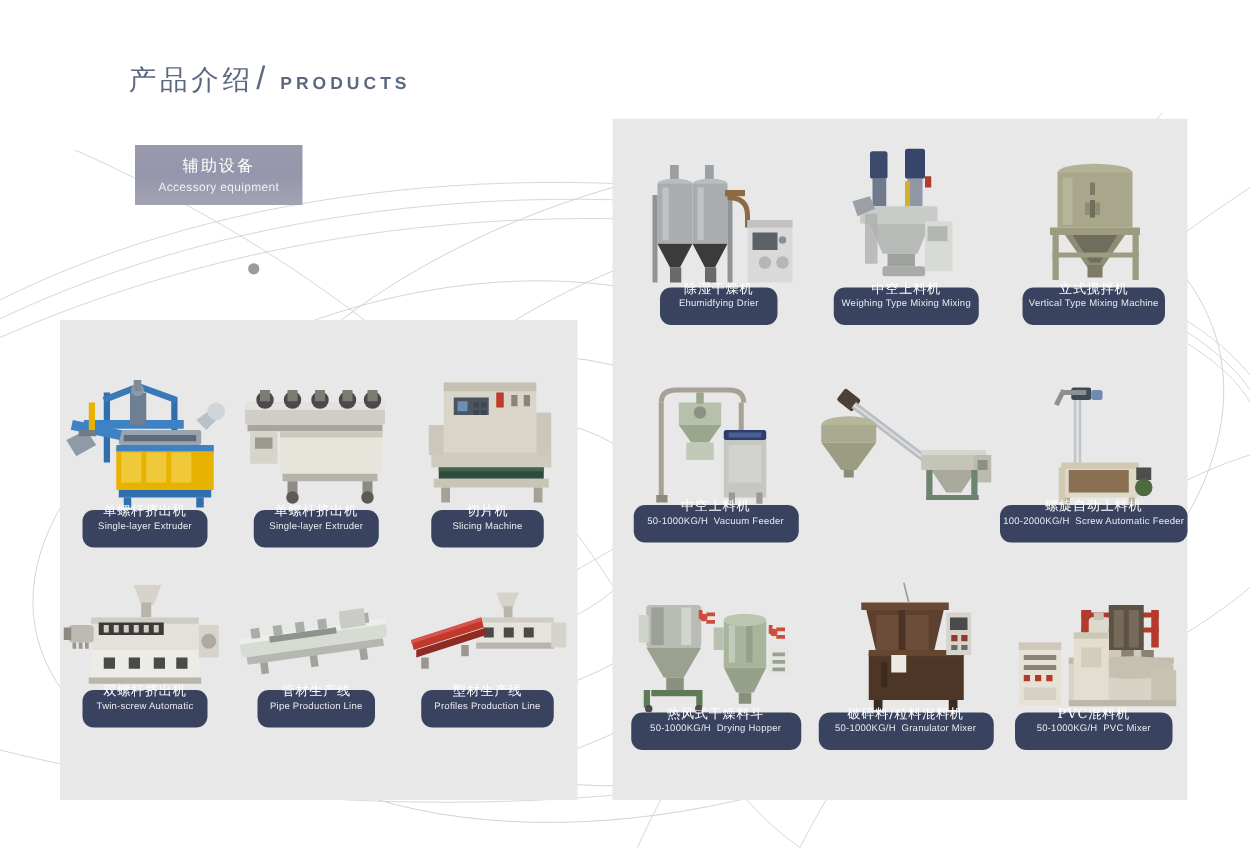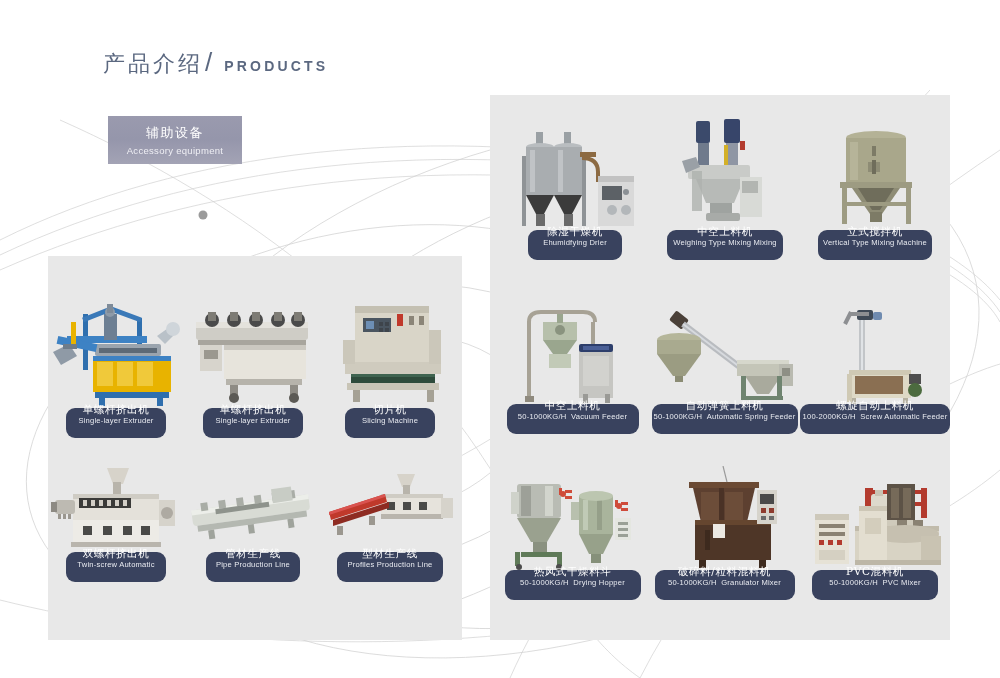--- a/index.html
+++ b/index.html
@@ -440,24 +440,20 @@
         <rect x="84" y="62" width="52" height="14" fill="#c4c5b8"></rect>
         <rect x="84" y="60" width="52" height="4" fill="#d6d7cc"></rect>
         <path d="M92 76 L128 76 L116 94 L104 94 Z" fill="#a9aa9d"></path>
         <rect x="126" y="64" width="14" height="22" fill="#b9bab0"></rect>
         <rect x="129" y="68" width="8" height="8" fill="#8e8f85"></rect>
         <rect x="88" y="76" width="5" height="24" fill="#6f8470"></rect>
         <rect x="124" y="76" width="5" height="24" fill="#6f8470"></rect>
         <rect x="88" y="96" width="42" height="4" fill="#6f8470"></rect>
       </g>
     </svg>
-  </div>
-  <div class="label wide" style="top:104px;width:146px;height:30px;">
-    <span class="l-cn">自动弹簧上料机</span>
-    <span class="l-en"><span>50-1000KG/H</span>&nbsp;&nbsp;<span>Automatic Spring Feeder</span></span>
   </div>
 </div>
 
 <div class="card" style="left:800px;top:300px;width:150px;height:136px;">
   <div class="thumb" style="top:0;height:104px;">
     <svg width="148" height="104" viewBox="0 0 148 104">
       <g transform="translate(14,0)">
         <rect x="42" y="10" width="16" height="10" rx="2" fill="#3f4a57"></rect>
         <rect x="58" y="12" width="9" height="8" rx="2" fill="#6f8bb0"></rect>
         <path d="M34 14 l20 0" stroke="#8d8f92" stroke-width="4"></path>

